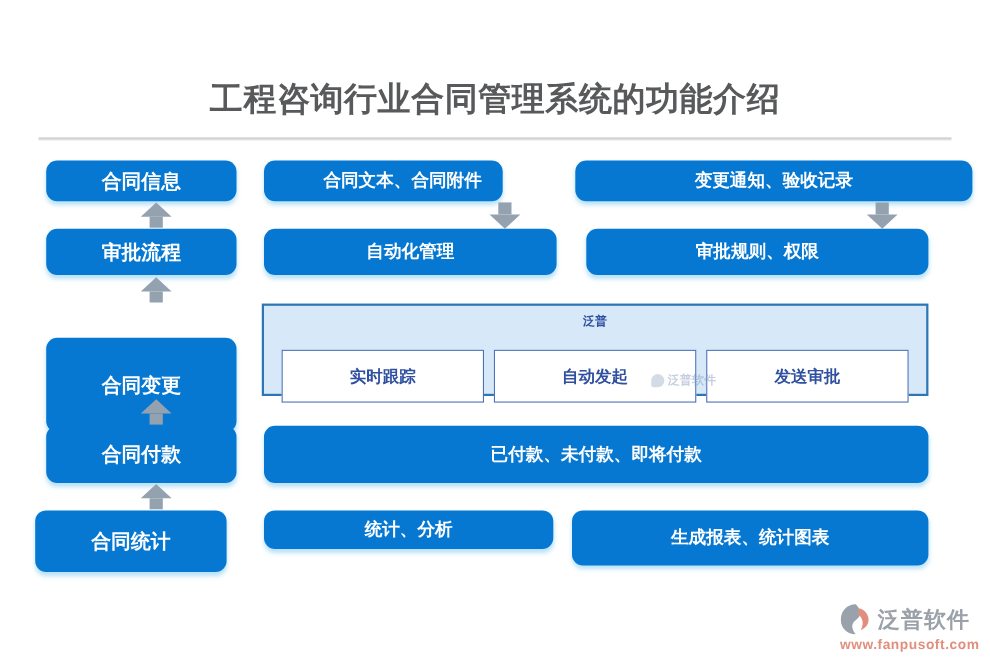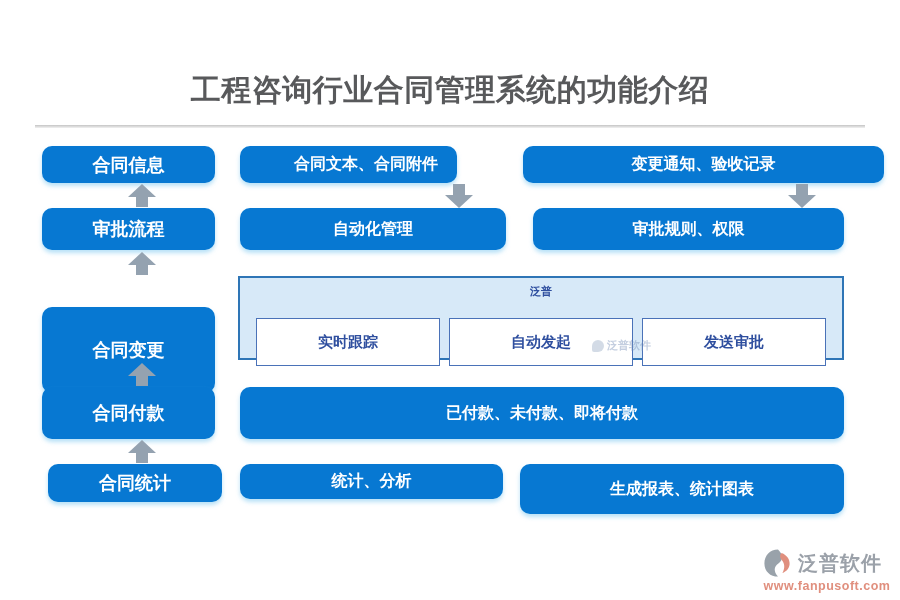--- a/index.html
+++ b/index.html
@@ -70,21 +70,21 @@
   <div class="divider"></div>
 
   <div class="box f18" style="left:42px;top:146px;width:173px;height:37px;">合同信息</div>
   <div class="arrow-up" style="left:128px;top:184px;"></div>
   <div class="box f18" style="left:42px;top:208px;width:173px;height:42px;">审批流程</div>
   <div class="arrow-up" style="left:128px;top:252px;"></div>
   <div class="box f18" style="left:42px;top:276px;width:173px;height:86px;margin-top:31px;">合同变更</div>
   <div class="arrow-up" style="left:128px;top:363px;"></div>
   <div class="box f18" style="left:42px;top:387px;width:173px;height:52px;">合同付款</div>
   <div class="arrow-up" style="left:128px;top:440px;"></div>
-  <div class="box f18" style="left:48px;top:464px;width:174px;height:38px;">合同统计</div>
+  <div class="box f18" style="left:32px;top:464px;width:174px;height:56px;">合同统计</div>
 
   <div class="box f16" style="left:240px;top:146px;width:217px;height:37px;padding-left:35px;">合同文本、合同附件</div>
   <div class="box f16" style="left:483px;top:146px;width:361px;height:37px;margin-left:40px;">变更通知、验收记录</div>
 
   <div class="arrow-down" style="left:445px;top:195px;"></div>
   <div class="arrow-down" style="left:788px;top:195px;"></div>
 
   <div class="box f16" style="left:240px;top:208px;width:266px;height:42px;">自动化管理</div>
   <div class="box f16" style="left:533px;top:208px;width:311px;height:42px;">审批规则、权限</div>
 

